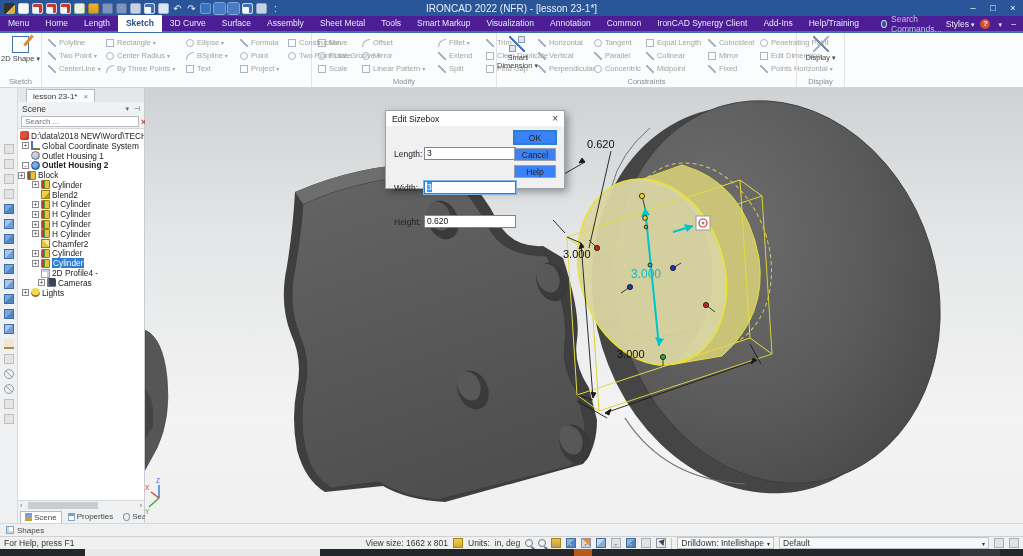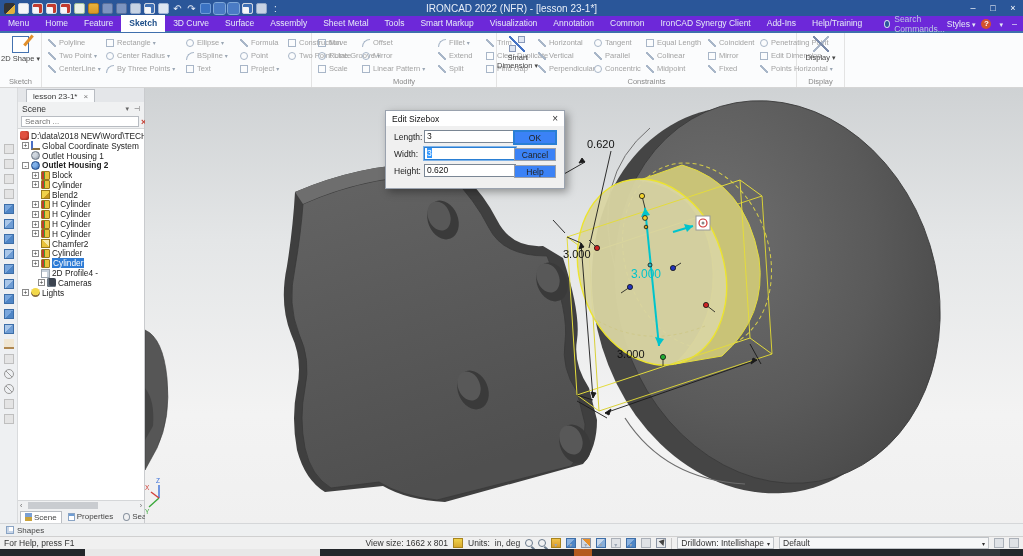--- a/index.html
+++ b/index.html
@@ -19,21 +19,21 @@
   .qic.fold{background:linear-gradient(#e8b23c,#d99a27);border:1px solid #b27d1d}
   .qic.save{background:#7d94c0;border:1px solid #5a709c}
   .qic.tool{background:#c7d3e4;border:1px solid #93a7c6}
   .qic.glow{background:#3a72c2;border:1px solid #6d9bd8}
   .qic.flat{background:#dde6f2;border:1px solid #9fb4d4}
   .qic.sel{outline:1px solid #7fa8d9;background:#4a7bc4}
   .qic.arrow{background:transparent;color:#e8eef8;font-size:10px;line-height:11px;text-align:center}
   #title-text{position:absolute;left:0;right:0;text-align:center;font-size:10px;color:#e8eef8;pointer-events:none}
   .wbtns{margin-left:auto;display:flex}
   .wbtn{width:20px;height:15px;color:#fff;font-size:9px;text-align:center;line-height:15px}
-  #menubar{left:0;top:16px;width:1023px;height:17px;background:#6d28d9;display:flex;align-items:center;color:#e6ecf7;border-bottom:2px solid #3f6fad}
+  #menubar{left:0;top:16px;width:1023px;height:17px;background:#4c1d95;display:flex;align-items:center;color:#e6ecf7;border-bottom:2px solid #3f6fad}
   .mtab{padding:0 8px;height:17px;line-height:17px;font-size:8.5px;white-space:nowrap}
   .mtab.active{background:#fff;color:#1d4e89;font-weight:bold}
   .msearch{display:flex;align-items:center;gap:4px;margin-left:14px;color:#b9c8e2;font-size:8.5px}
   .bulb{width:8px;height:8px;border-radius:50%;border:1px solid #cfd9ec;background:#2a5699}
   .mright{margin-left:auto;display:flex;align-items:center;gap:6px;padding-right:4px;font-size:8.5px}
   .helpdot{width:10px;height:10px;border-radius:50%;background:#d2522e;color:#fff;font-size:8px;text-align:center;line-height:10px;font-weight:bold}
   .caret::after{content:"▾";font-size:7px;margin-left:2px}
   .mwin{color:#e6ecf7;font-size:9px;padding:0 3px}
 
   
@@ -107,21 +107,21 @@
   .pic.src{border:1px solid #8a94a0;border-radius:50%}
 
   
   #viewport{left:145px;top:88px;width:878px;height:435px;background:linear-gradient(180deg,#cfd2d4 0%,#e4e6e7 35%,#f3f3f3 75%,#f0f0f0 100%)}
   #viewport svg{display:block}
 
   
   #dialog{left:385px;top:110px;width:180px;height:79px;background:#f0f0f0;border:1px solid #9aa2ae;box-shadow:3px 3px 8px rgba(0,0,0,.35);z-index:30}
   #dlg-title{height:15px;background:#fff;display:flex;align-items:center;padding:0 6px;font-size:8.5px;color:#111}
   #dlg-title .x{margin-left:auto;color:#333;font-size:10px}
-  .drow{display:flex;align-items:center;height:13px;margin:4px 0 0 8px;font-size:8.5px;color:#222}
+  .drow{display:flex;align-items:center;height:13px;margin:21px 0 0 8px;font-size:8.5px;color:#222}
   .drow .lab{width:30px}
   .dfield{width:92px;height:13px;background:#fff;border:1px solid #7a8694;font-size:8.5px;padding:0 2px;line-height:11px;color:#111}
   .dfield.focus{border:1px solid #2a7fd4;outline:1px solid #7fb3e8}
   .dfield .selval{background:#3297fd;color:#fff}
   .dbtns{position:absolute;right:8px;top:20px;display:flex;flex-direction:column;gap:4px}
   .dbtn{width:42px;height:13px;background:#3b82f6;border:1px solid #9aa0aa;font-size:8.5px;text-align:center;line-height:12px;color:#222}
   .dbtn.def{border:1px solid #2a7fd4;outline:1px solid #2a7fd4}
 
   
   #shapesbar{left:0;top:523px;width:1023px;height:13px;background:#eef0f1;border-top:1px solid #d5d7d9;display:flex;align-items:center;padding-left:6px;gap:3px;font-size:8px;color:#444}
@@ -177,21 +177,21 @@
   <div class="wbtns">
     <div class="wbtn">–</div>
     <div class="wbtn">□</div>
     <div class="wbtn">×</div>
   </div>
 </div>
 
 <div id="menubar" class="abs">
   <span class="mtab">Menu</span>
   <span class="mtab">Home</span>
-  <span class="mtab">Feature</span>
+  <span class="mtab">Length</span>
   <span class="mtab active">Sketch</span>
   <span class="mtab">3D Curve</span>
   <span class="mtab">Surface</span>
   <span class="mtab">Assembly</span>
   <span class="mtab">Sheet Metal</span>
   <span class="mtab">Tools</span>
   <span class="mtab">Smart Markup</span>
   <span class="mtab">Visualization</span>
   <span class="mtab">Annotation</span>
   <span class="mtab">Common</span>
@@ -471,21 +471,21 @@
       </div>
     <div class="trow" style="padding-left:13px">
         <span class="ti ti-anchor"></span>
         <span class="tl">Outlet Housing 1</span>
       </div>
     <div class="trow b" style="padding-left:4px">
         <span class="exp">-</span>
         <span class="ti ti-anchor blue"></span>
         <span class="tl">Outlet Housing 2</span>
       </div>
-    <div class="trow" style="padding-left:14px">
+    <div class="trow" style="">
         <span class="exp">+</span>
         <span class="ti ti-shape"></span>
         <span class="tl">Block</span>
       </div>
     <div class="trow" style="padding-left:14px">
         <span class="exp">+</span>
         <span class="ti ti-shape"></span>
         <span class="tl">Cylinder</span>
       </div>
     <div class="trow" style="padding-left:23px">

